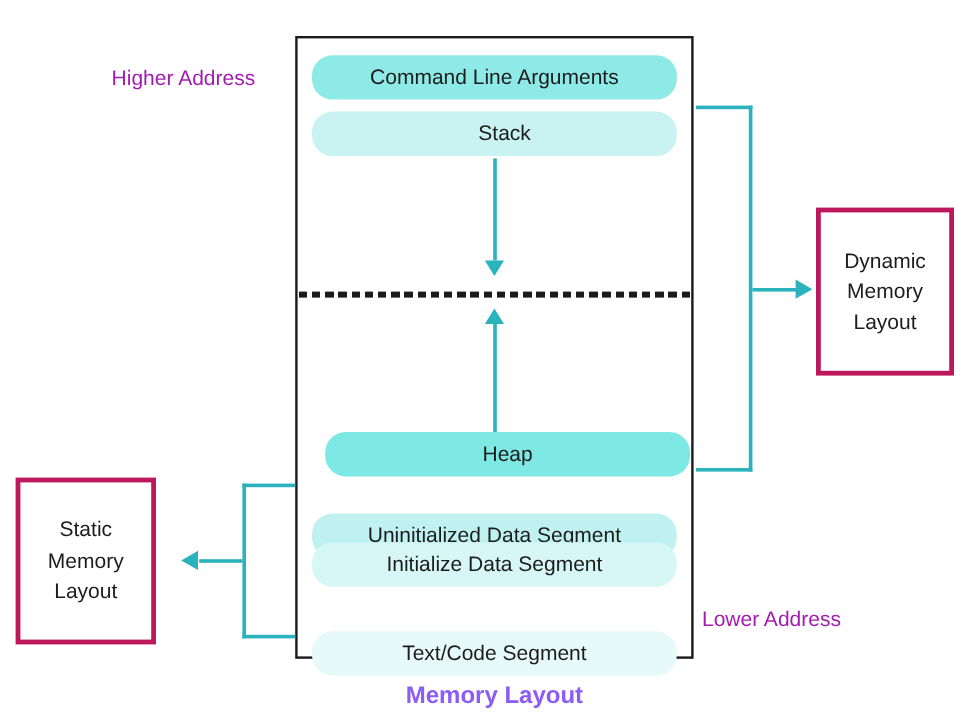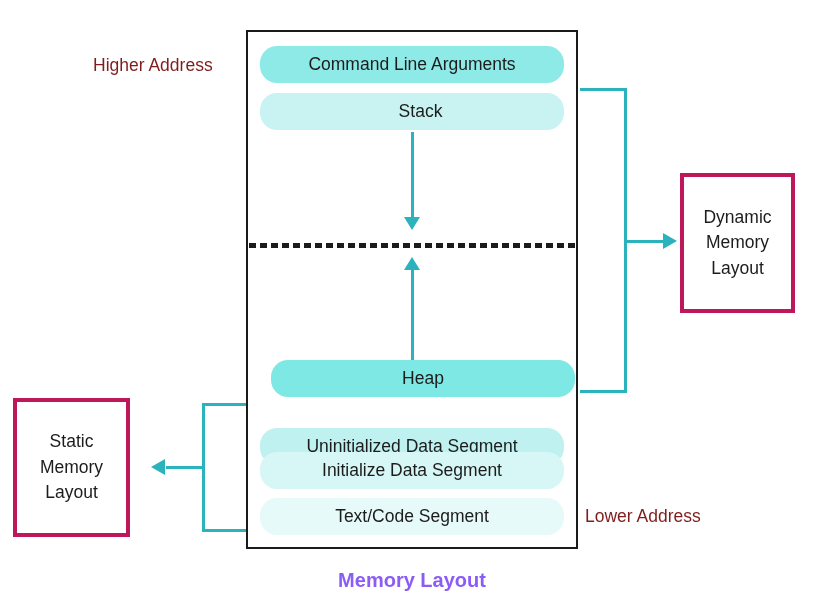--- a/index.html
+++ b/index.html
@@ -25,21 +25,21 @@
   .tri-down  { border-left:8px solid transparent; border-right:8px solid transparent; border-top:13px solid var(--accent); }
   .tri-up    { border-left:8px solid transparent; border-right:8px solid transparent; border-bottom:13px solid var(--accent); }
   .tri-left  { border-top:8px solid transparent; border-bottom:8px solid transparent; border-right:14px solid var(--accent); }
   .tri-right { border-top:8px solid transparent; border-bottom:8px solid transparent; border-left:14px solid var(--accent); }
 
   .side-box { position:absolute; border:4px solid #be185d; background:#ffffff; display:flex; align-items:center; justify-content:center; text-align:center; font-size:17.5px; line-height:1.45; }
   .side-box .inner { width:84px; }
   .static-box  { left:13px;  top:398px; width:117px; height:139px; }
   .dynamic-box { left:680px; top:173px; width:115px; height:140px; }
 
-  .addr-label { position:absolute; font-size:17.5px; color:#7f1d1d; white-space:nowrap; }
+  .addr-label { position:absolute; font-size:17.5px; color:#a21caf; white-space:nowrap; }
   .higher { left:93px;  top:55px; }
   .lower  { left:585px; top:506px; }
 
   .diagram-title { position:absolute; left:246px; top:569px; width:332px; text-align:center; font-size:20px; font-weight:bold; color:#8b5cf6; }
 </style>
 </head>
 <body>
 
 <div class="canvas" style="--accent: #2AB2BD;">
 
@@ -55,21 +55,21 @@
   <div class="tri tri-down" style="left:404px; top:217px;"></div>
 
   <div class="dashed-line" style="--ink: #1B1B1B;"></div>
 
   <div class="tri tri-up" style="left:404px; top:257px;"></div>
   <div class="tealline" style="left:411px; top:270px; width:3px; height:90px;"></div>
 
   <div class="seg seg-heap" style="background-color: rgb(126, 232, 228);">Heap</div>
   <div class="seg seg-uninit" style="background-color: rgb(191, 241, 240);">Uninitialized Data Segment</div>
   <div class="seg seg-init" style="background-color: rgb(214, 247, 246);">Initialize Data Segment</div>
-  <div class="seg seg-text" style="background-color: rgb(230, 250, 249);">Text/Code Segment</div>
+  <div class="seg seg-text" style="background-color: rgb(230, 250, 249); margin-top: 28px;">Text/Code Segment</div>
 
   <div class="tealline" style="left:202px; top:403px; width:44px; height:3px;"></div>
   <div class="tealline" style="left:202px; top:403px; width:3px; height:129px;"></div>
   <div class="tealline" style="left:202px; top:529px; width:44px; height:3px;"></div>
   <div class="tealline" style="left:166px; top:466px; width:36px; height:3px;"></div>
   <div class="tri tri-left" style="left:151px; top:459px;"></div>
 
   <div class="side-box static-box">
     <div class="inner">Static Memory Layout</div>
   </div>

